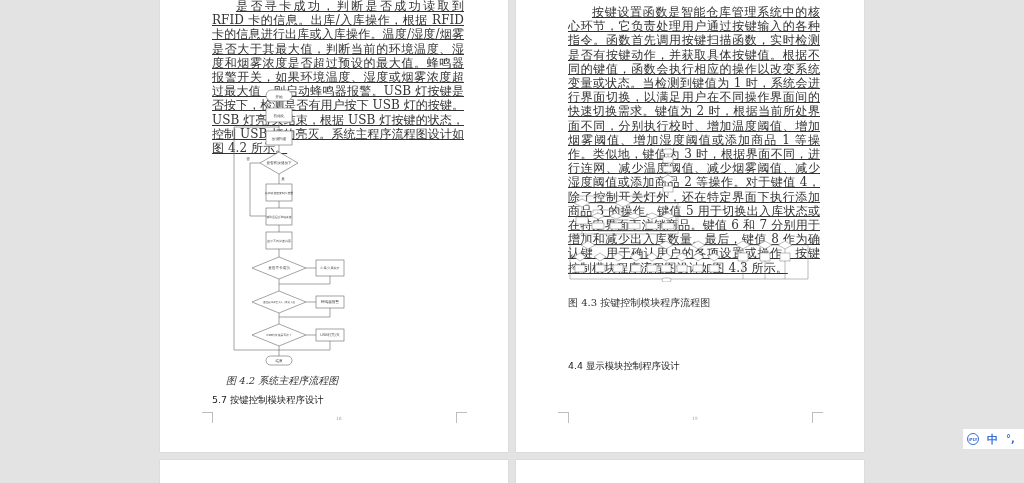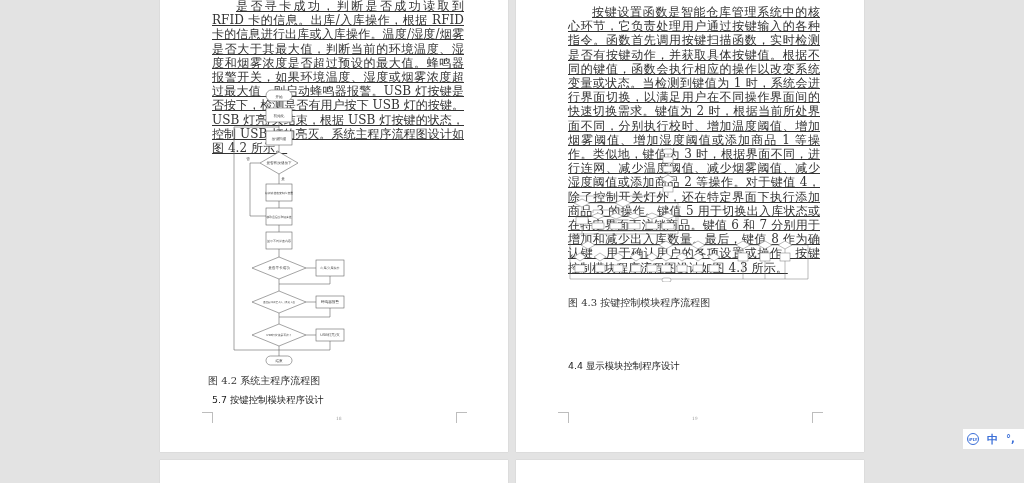--- a/index.html
+++ b/index.html
@@ -98,21 +98,21 @@
       <text x="49" y="183">是否寻卡成功</text>
       <text x="100" y="183" font-size="3">出库/入库操作</text>
       <text x="49" y="217" font-size="2.4">温湿度/烟雾是否大于其最大值</text>
       <text x="100" y="217">蜂鸣器报警</text>
       <text x="49" y="250" font-size="2.8">USB灯按键是否按下</text>
       <text x="100" y="250">USB灯亮/灭</text>
       <text x="49" y="276">结束</text>
     </g>
   </svg>
 
-  <div class="caption" style="left:48px; top:384px;">图 4.2  系统主程序流程图</div>
+  <div class="caption" style="left:66px; top:384px;font-style:italic;">图 4.2  系统主程序流程图</div>
   <div class="heading" style="left:52px; top:404px;">5.7  按键控制模块程序设计</div>
   <div class="corner bl" style="left:42px; top:422px;"></div>
   <div class="corner br" style="left:296px; top:422px;"></div>
   <div class="page-num" style="left:176px; top:426px;">18</div>
 </div>
 
 <div class="page" style="left:516px; top:-10px; width:348px; height:462px;">
   <div class="body-text" style="left:52px; top:15px; width:252px;">
     <p>按键设置函数是智能仓库管理系统中的核心环节，它负责处理用户通过按键输入的各种指令。函数首先调用按键扫描函数，实时检测是否有按键动作，并获取具体按键值。根据不同的键值，函数会执行相应的操作以改变系统变量或状态。当检测到键值为 1 时，系统会进行界面切换，以满足用户在不同操作界面间的快速切换需求。键值为 2 时，根据当前所处界面不同，分别执行校时、增加温度阈值、增加烟雾阈值、增加湿度阈值或添加商品 1 等操作。类似地，键值为 3 时，根据界面不同，进行连网、减少温度阈值、减少烟雾阈值、减少湿度阈值或添加商品 2 等操作。对于键值 4，除了控制开关灯外，还在特定界面下执行添加商品 3 的操作。键值 5 用于切换出入库状态或在特定界面下注销商品。键值 6 和 7 分别用于增加和减少出入库数量。最后，键值 8 作为确认键，用于确认用户的各项设置或操作。按键控制模块程序流程图设计如图 4.3 所示。</p>
   </div>

